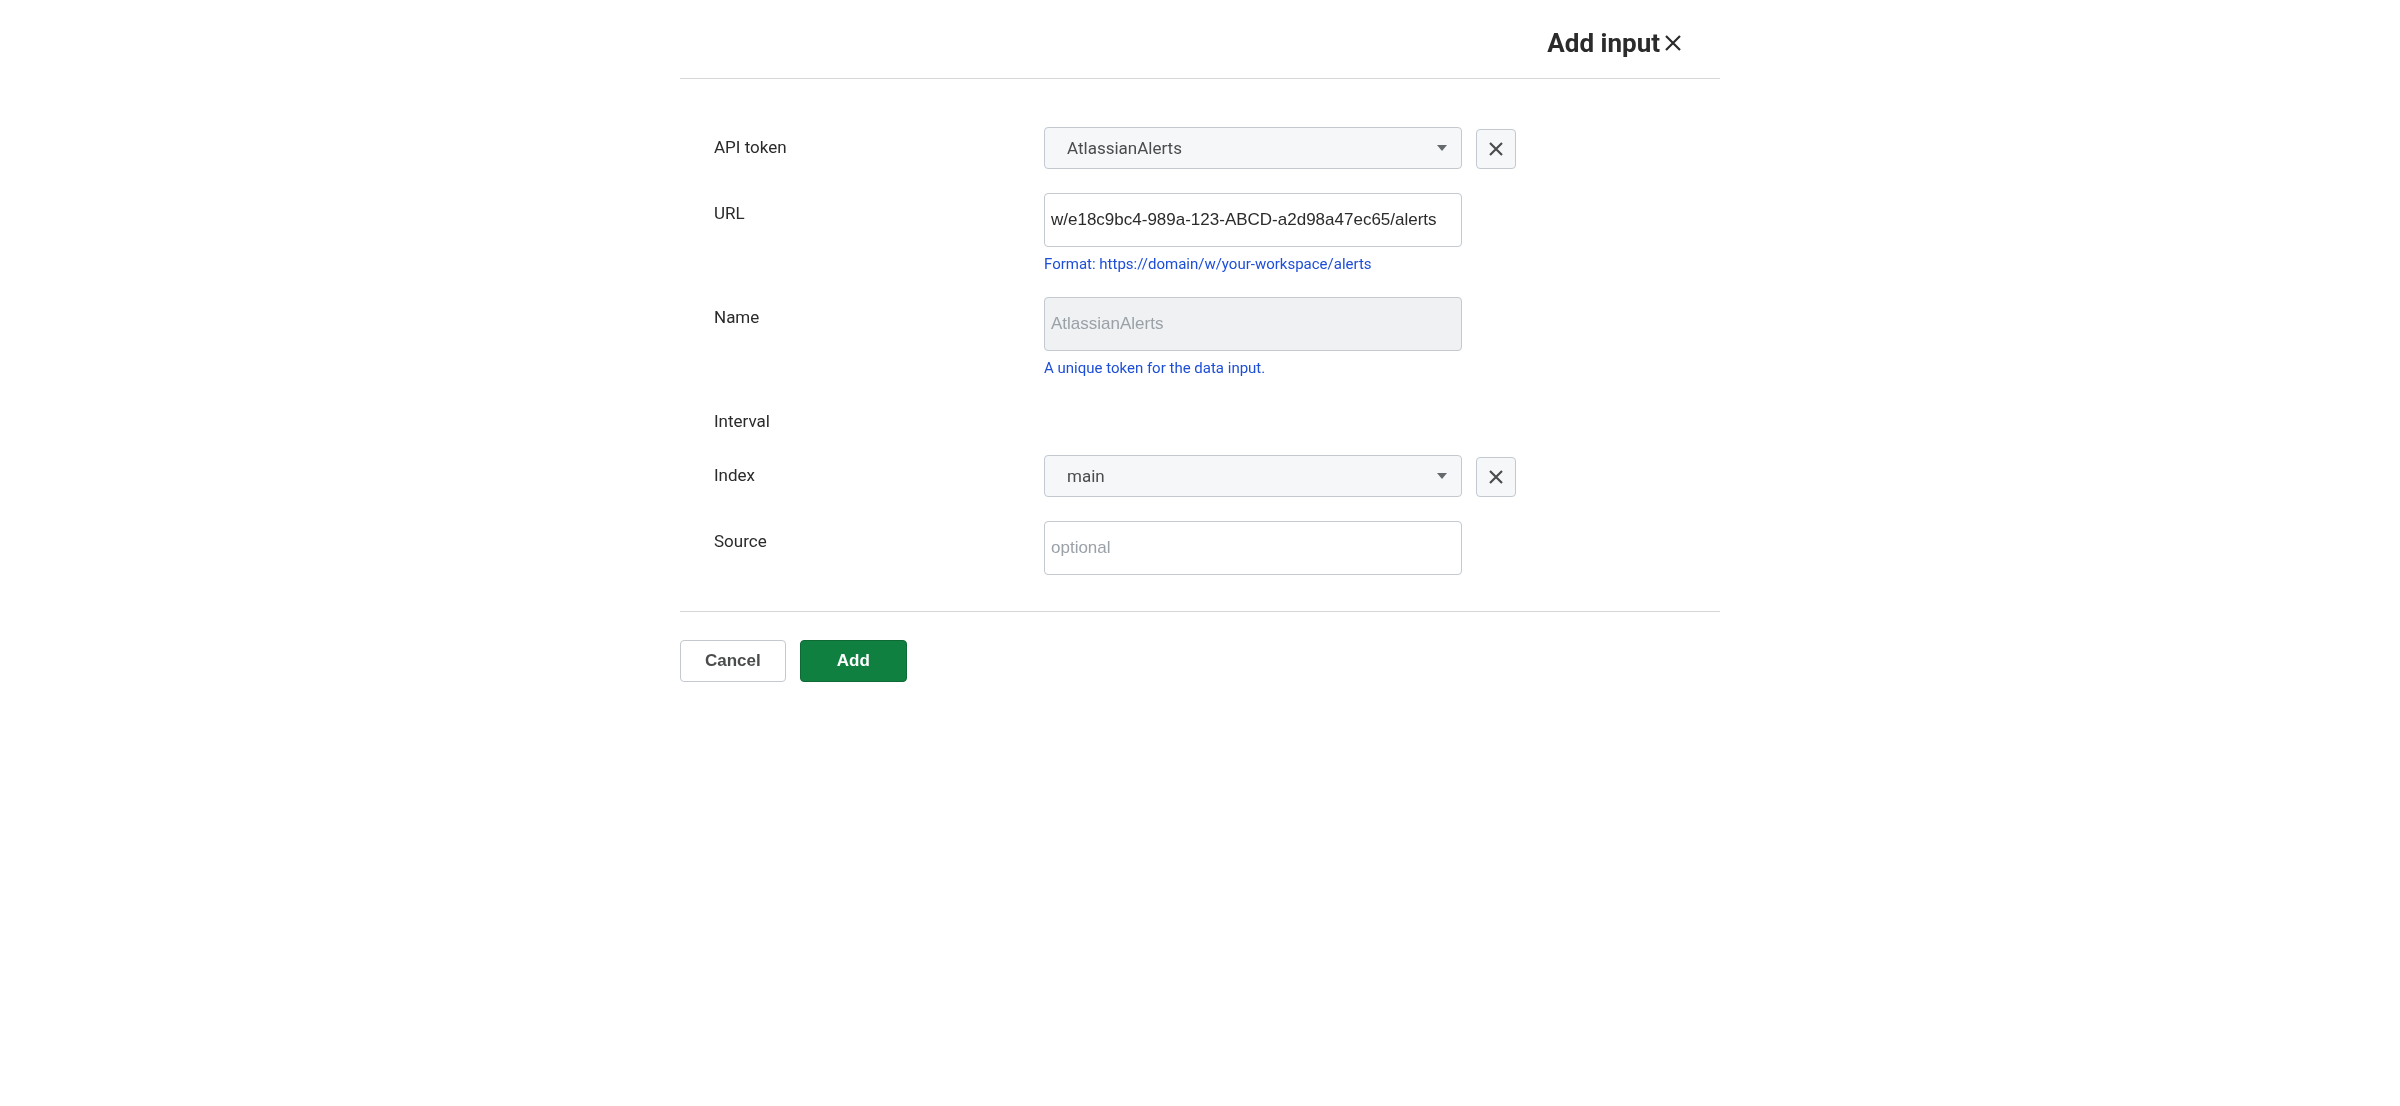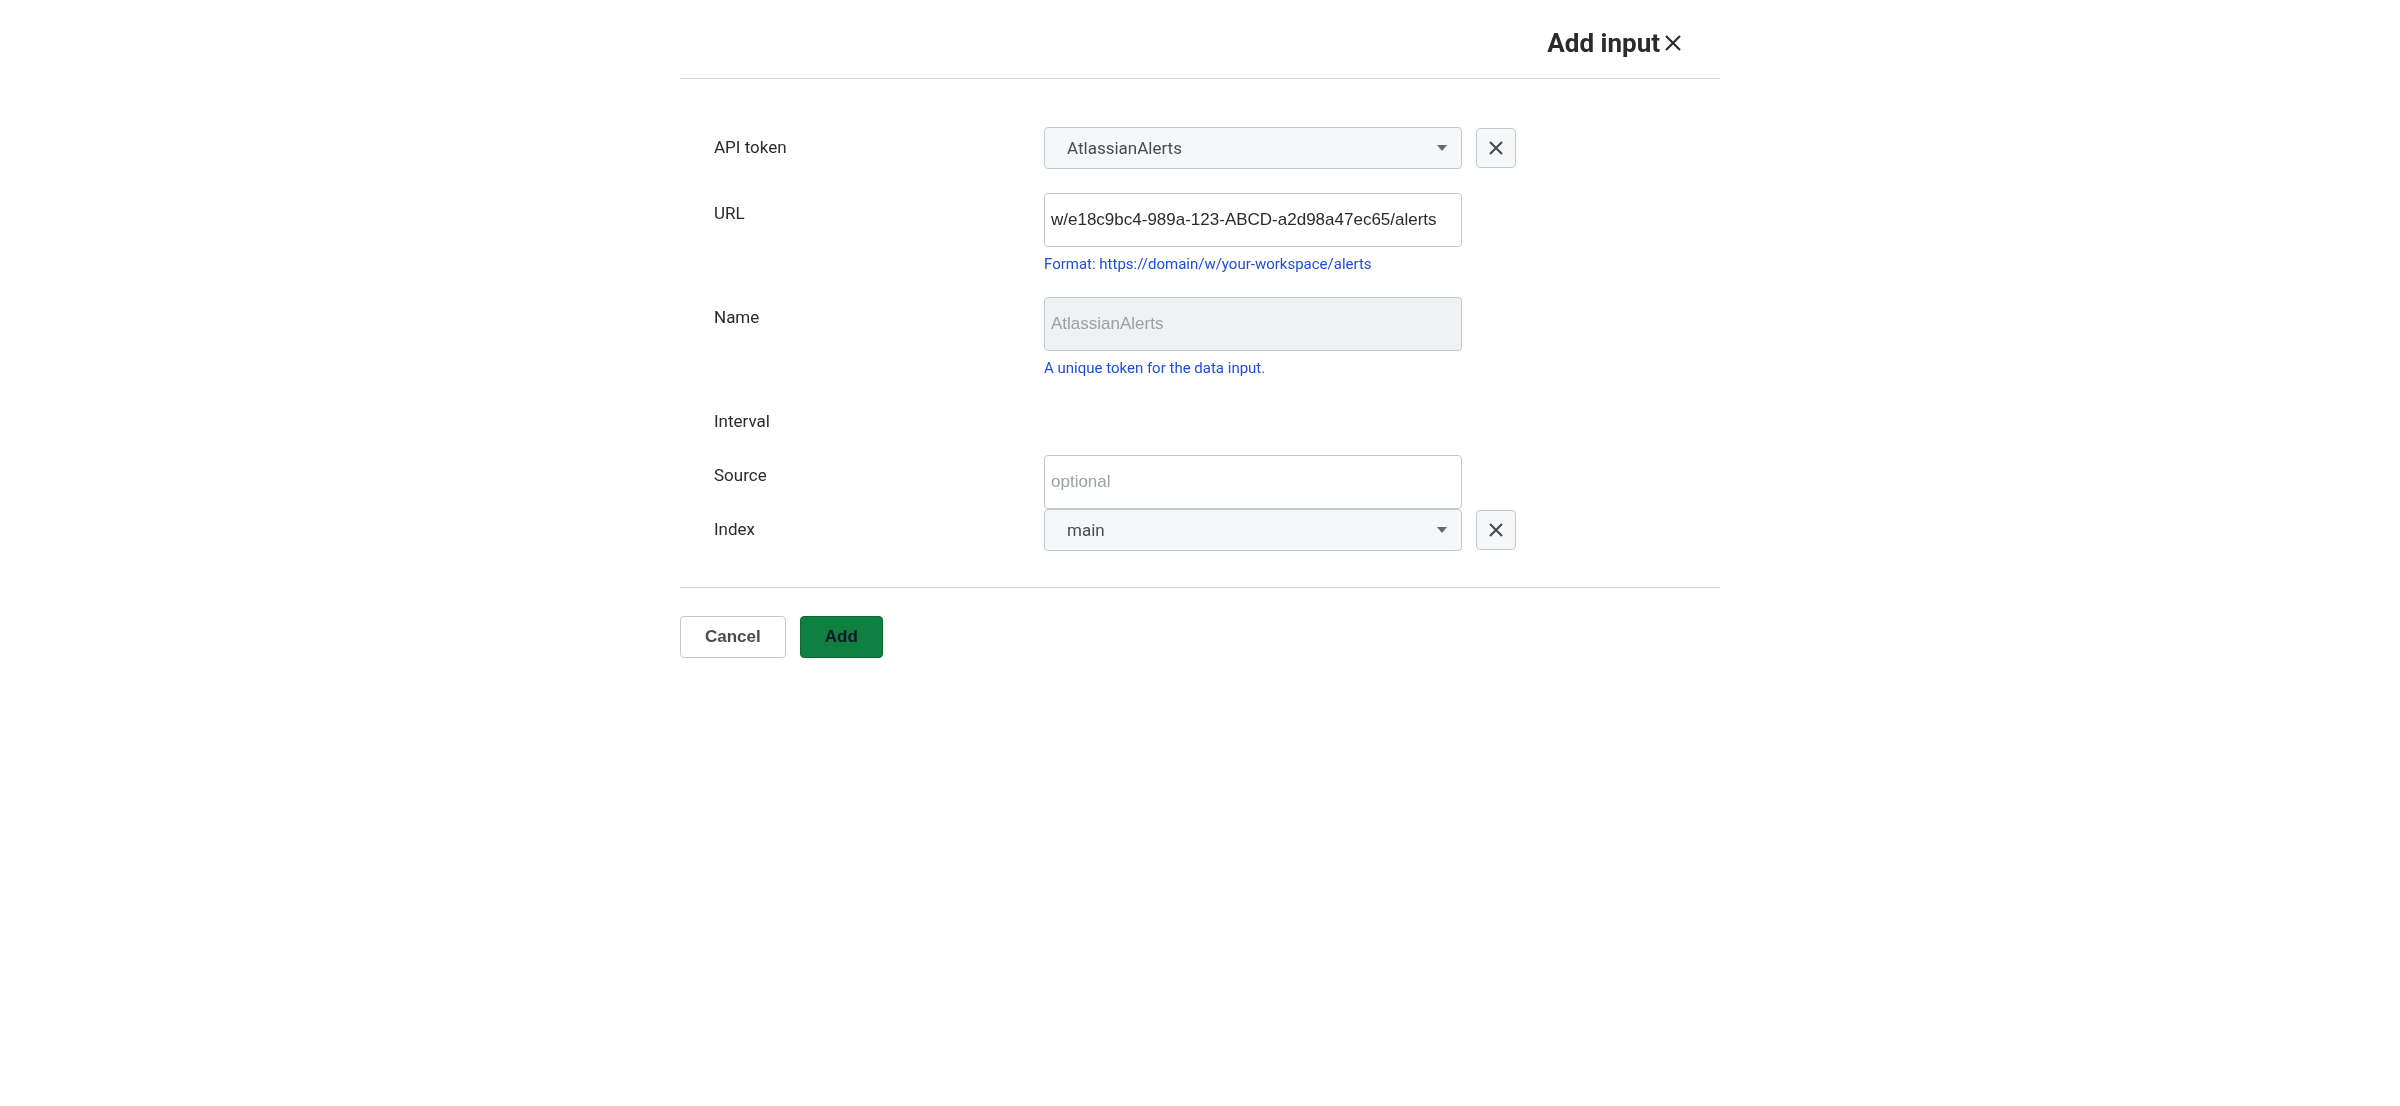--- a/index.html
+++ b/index.html
@@ -52,21 +52,21 @@
       font-size: 17px;
       color: #2b2b2b;
     }
     .row-ctrl {
       display: flex;
       flex-direction: column;
       gap: 8px;
     }
     .ctrl-line {
       display: flex;
-      align-items: center;
+      align-items: flex-end;
       gap: 14px;
     }
     .select {
       width: 418px;
       height: 42px;
       border: 1px solid #c3c9ce;
       border-radius: 4px;
       background: #f6f7f8;
       padding: 0 14px 0 22px;
       display: flex;
@@ -135,23 +135,23 @@
     }
     .btn-cancel {
       background: #ffffff;
       border: 1px solid #c3c9ce;
       color: #4a4c4e;
       font-weight: 600;
     }
     .btn-primary {
       background: #108040;
       border: 1px solid #0d6a35;
-      color: #0f172a;
+      color: #ffffff;
       font-weight: 700;
-      padding: 0 24px;
+      padding: 0 36px;
     }
   </style>
 </head>
 <body>
 
 <div class="modal">
 
   <div class="modal-header">
     <div class="modal-title">Add input</div>
     <button class="close-btn">
@@ -197,46 +197,46 @@
           <input type="text" class="text-input disabled" disabled="" value="AtlassianAlerts" style="">
         </div>
         <div class="help-text">A unique token for the data input.</div>
       </div>
     </div>
 
     <div class="row">
       <div class="row-label">Interval</div>
     </div>
 
-    <div class="row" style="margin-bottom:0;">
-      <div class="row-label">Source</div>
-      <div class="row-ctrl">
-        <div class="ctrl-line">
-          <input type="text" class="text-input" placeholder="optional" style="">
-        </div>
-      </div>
-    </div>
-
     <div class="row">
       <div class="row-label">Index</div>
       <div class="row-ctrl">
         <div class="ctrl-line">
           <div class="select">
             <span>main</span>
             <span class="caret"></span>
           </div>
           <button class="icon-btn">
             <svg viewBox="0 0 16 16" fill="none">
               <path d="M2 2 L14 14 M14 2 L2 14"></path>
             </svg>
           </button>
         </div>
       </div>
     </div>
 
+    <div class="row" style="margin-bottom:0;">
+      <div class="row-label">Source</div>
+      <div class="row-ctrl">
+        <div class="ctrl-line">
+          <input type="text" class="text-input" placeholder="optional" style="">
+        </div>
+      </div>
+    </div>
+
   </div>
 
   <div class="modal-footer">
     <button class="btn btn-cancel">Cancel</button>
     <button class="btn btn-primary">Add</button>
   </div>
 
 </div>
 
 </body></html>

